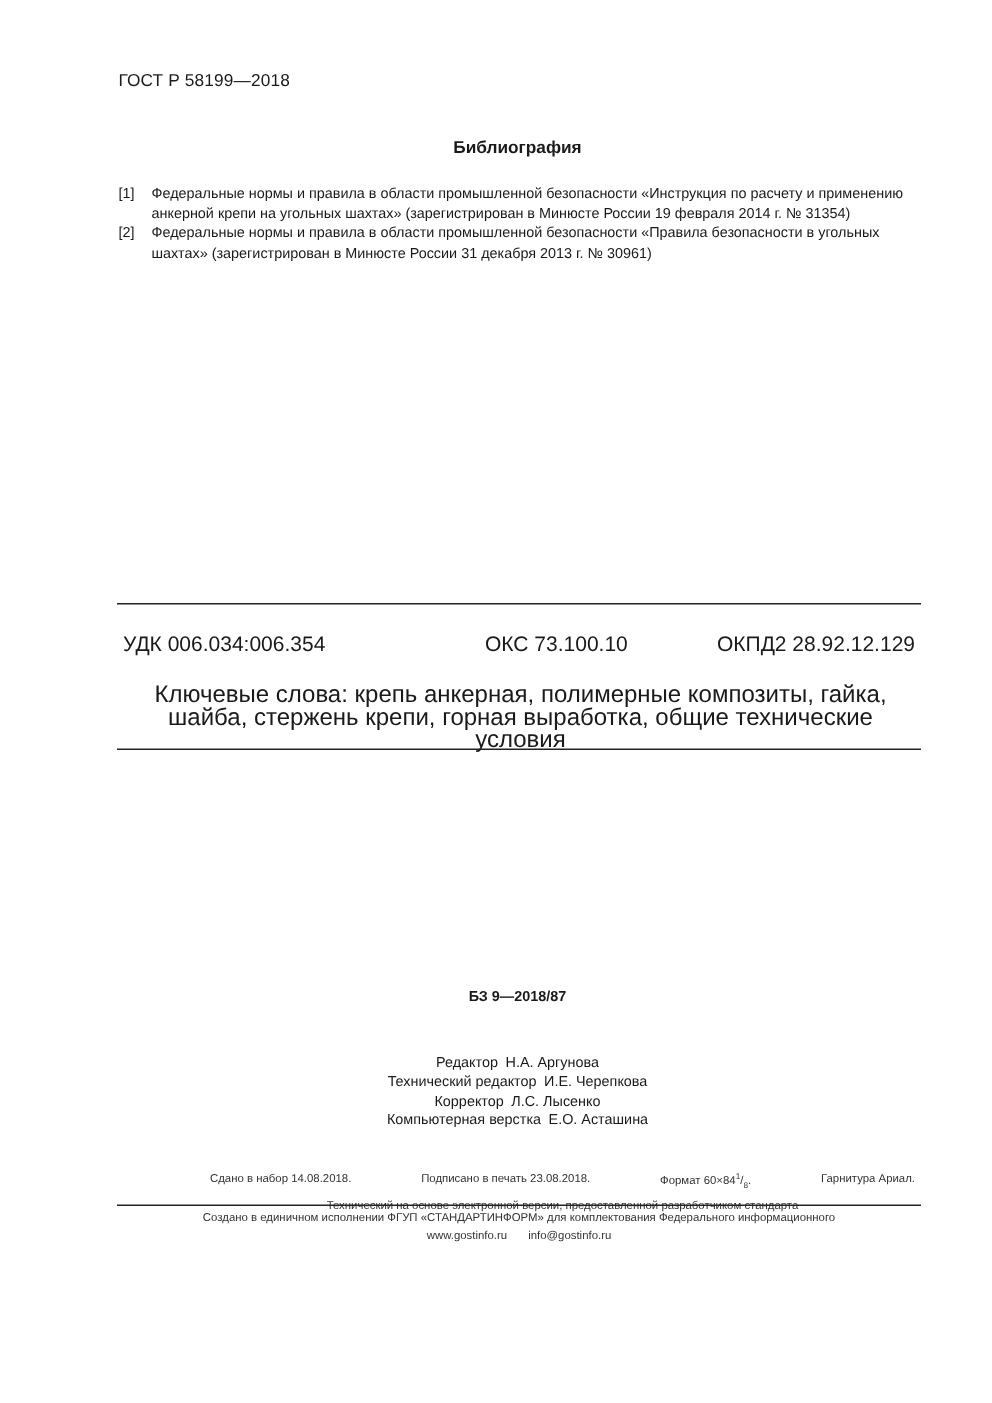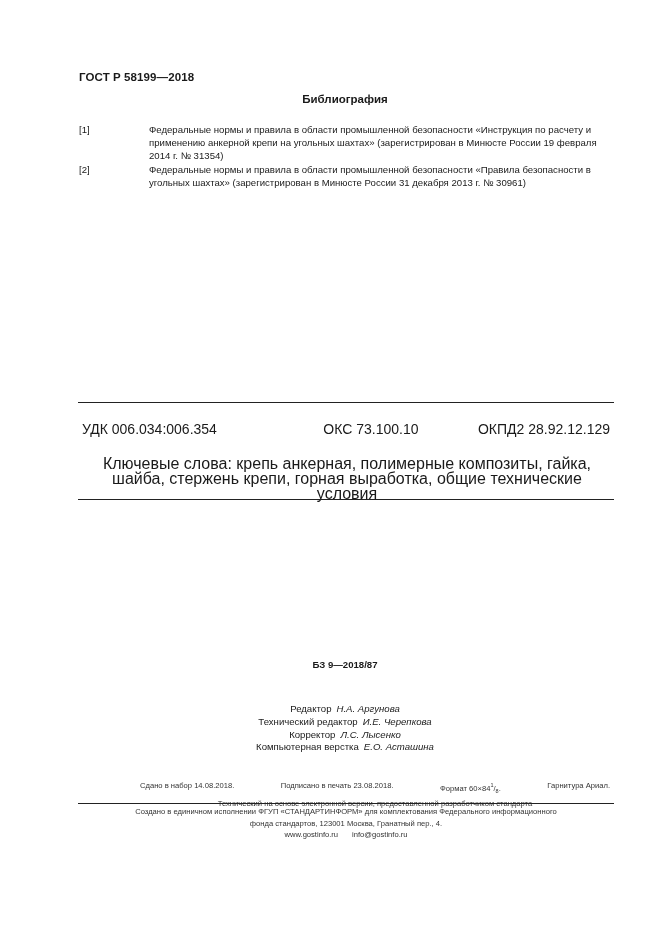--- a/index.html
+++ b/index.html
@@ -10,42 +10,41 @@
     body {
       width: 661px;
       height: 935px;
       position: relative;
       overflow: hidden;
       font-family: "Liberation Sans", sans-serif;
       color: #1a1a1a;
     }
     .abs { position: absolute; }
     .doc-code {
-      left: 79px; top: 71px;
-      font-size: 11.5px; font-weight: bold;
+      left: 79px; top: 48px;
+      font-size: 11.5px; font-weight: normal;
       letter-spacing: 0.1px;
     }
     .biblio-title {
       left: 0; width: 690px; top: 93px;
       text-align: center;
       font-size: 11.5px; font-weight: bold;
     }
     .refs {
       left: 79px; top: 123px; width: 540px;
       font-size: 9.6px; line-height: 13.2px;
     }
     .ref {
       display: flex;
     }
     .ref-num {
       width: 22px; flex: 0 0 22px;
     }
     .ref-text {
       flex: 1;
-      margin-left: 48px;
     }
     .hr {
       position: absolute;
       left: 78px; width: 536px;
       height: 0;
       border-top: 1px solid #222;
     }
     .codes {
       left: 82px; top: 421px; width: 528px;
       display: flex; justify-content: space-between;
@@ -59,21 +58,21 @@
     .bz {
       left: 0; width: 690px; top: 659px;
       text-align: center;
       font-size: 9.6px; font-weight: bold;
     }
     .credits {
       left: 0; width: 690px; top: 703px;
       text-align: center;
       font-size: 9.6px; line-height: 12.8px;
     }
-    .credits .name { font-style: italic; margin-left: 5px; }
+    .credits .name { margin-left: 5px; }
     .print-info {
       left: 140px; top: 767px; width: 470px;
       font-size: 7.6px; line-height: 11.5px;
       color: #333;
       text-align: center;
     }
     .print-info .row1 {
       display: flex; justify-content: space-between; margin-top: 13px;
     }
     .print-info sup, .print-info sub { font-size: 5.5px; }
@@ -139,17 +138,16 @@
     <span><span>Формат 60×84</span><sup>1</sup>/<sub>8</sub><span>.</span></span>
     <span>Гарнитура Ариал.</span>
   </div>
   <div>Технический на основе электронной версии, предоставленной разработчиком стандарта</div>
 </div>
 
 <div class="hr" style="top:803px;"></div>
 
 <div class="abs footer">
   <div>Создано в единичном исполнении ФГУП «СТАНДАРТИНФОРМ» для комплектования Федерального информационного</div>
-  <div>фонда стандартов, 123001 Москва, Гранатный пер., 4.</div>
   <div class="links">
     <span>www.gostinfo.ru</span><span>info@gostinfo.ru</span>
   </div>
 </div>
 
 </body></html>

